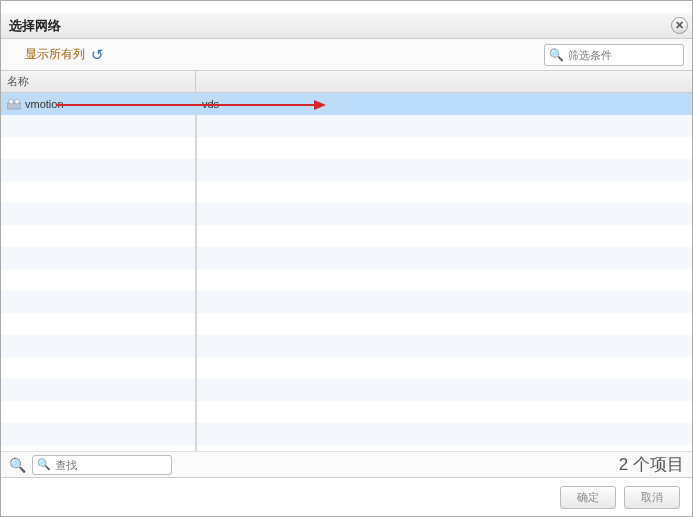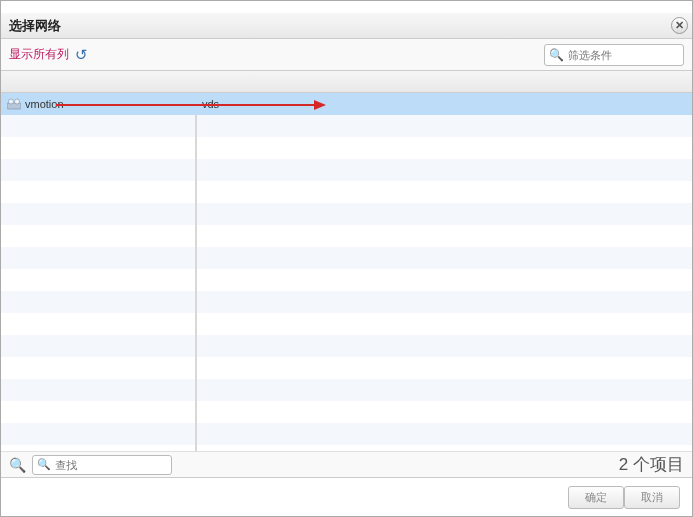--- a/index.html
+++ b/index.html
@@ -208,20 +208,21 @@
       font-size: 11px;
     }
     .footer .spacer { flex: 1; }
     .footer .count { font-size: 17px; color: #555; margin-left: 16px; }
     .dialog-buttons {
       height: 38px;
       display: flex;
       align-items: center;
       justify-content: flex-end;
       padding: 0 12px;
+      gap: 8px;
       background: #fff;
     }
     .dialog-buttons button {
       height: 23px;
       min-width: 56px;
       padding: 0 10px;
       border: 1px solid #bbb;
       border-radius: 3px;
       background: linear-gradient(#fefefe,#e8e8e8);
       font-size: 11px;
@@ -245,32 +246,33 @@
 <div class="dialog">
 
   <div class="titlebar">
     <span>选择网络</span>
     <div class="close">
       <span>✕</span>
     </div>
   </div>
 
   <div class="toolbar">
-    <a href="#" style="color:#be185d;text-decoration:none;">显示所有列</a>
+    <a href="#" style="color:#a16207;text-decoration:none;margin-left:16px;">显示所有列</a>
     <span class="refresh-icon">↻</span>
     <div class="spacer"></div>
     <div class="filter-box">
       <span class="mag">🔍</span>
       <input type="text" placeholder="筛选条件" style="">
 
     </div>
   </div>
 
   <div class="table-wrap">
     <div class="thead">
+      <div class="col col1">名称</div>
     </div>
     <div class="tbody">
       <div class="stripe-bg"></div>
       <div class="col-divider"></div>
       <div class="rows">
         <div class="row selected">
           <div class="cell col1">
             <span class="port-icon">
               <svg width="14" height="12" viewBox="0 0 14 12">
                   <rect x="0" y="5" width="14" height="6" rx="1" fill="#b8c6d9" stroke="#6b829e" stroke-width="0.5"></rect>

